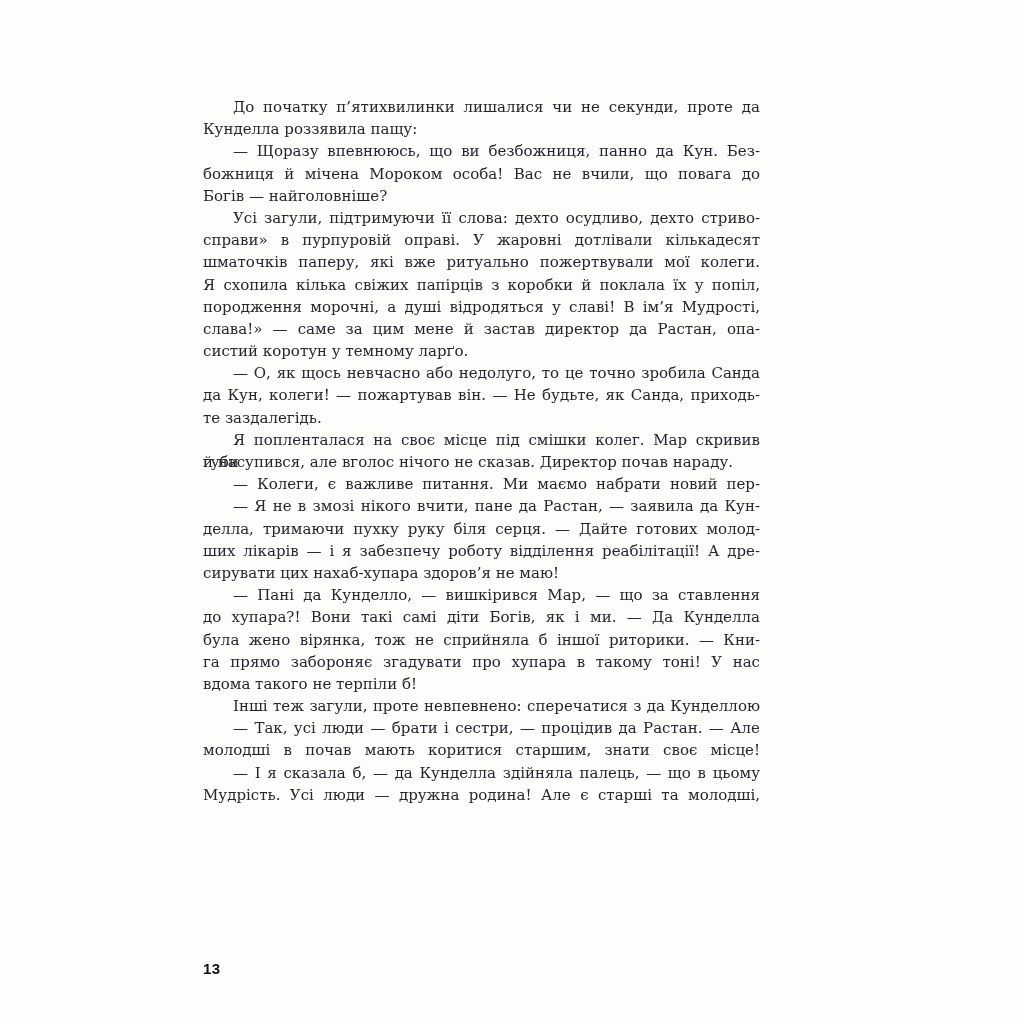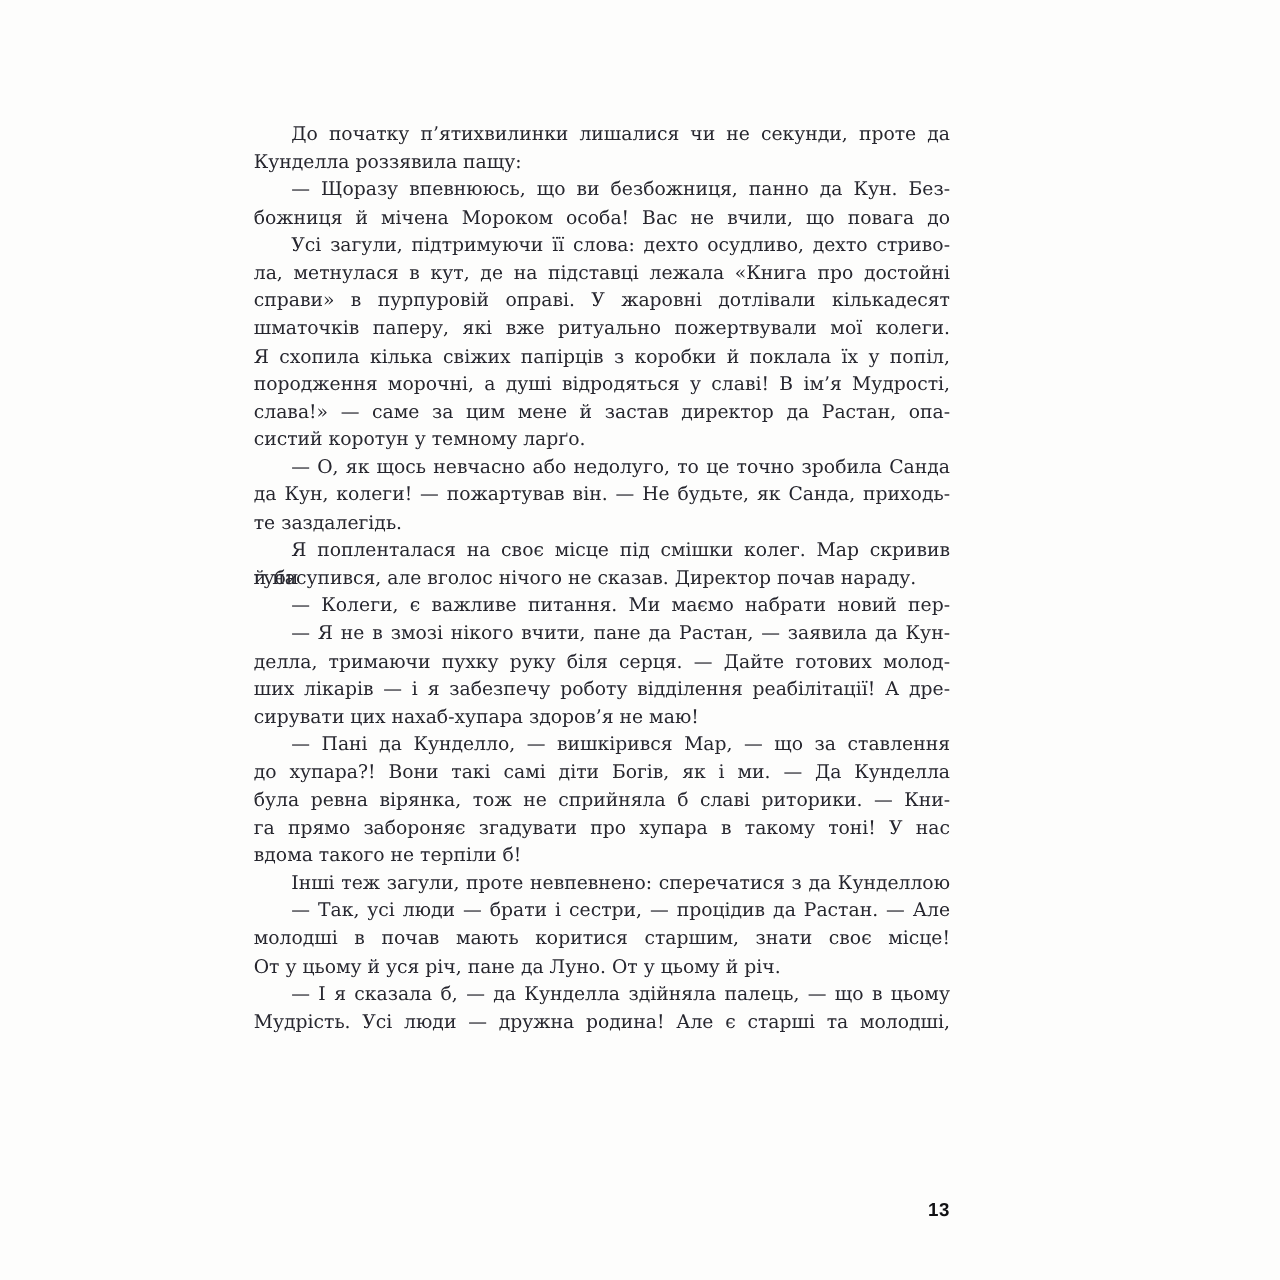--- a/index.html
+++ b/index.html
@@ -30,61 +30,60 @@
     text-indent: 30px;
   }
   .line.last {
     text-align-last: left;
   }
   .page-number {
     position: absolute;
     left: 203px;
     top: 960px;
     width: 557px;
-    text-align: right;
+    text-align: left;
     color: #111114;
     font-family: "Liberation Sans", "DejaVu Sans", sans-serif;
     font-weight: bold;
     font-size: 15px;
     letter-spacing: 0.5px;
   }
 </style>
 </head>
 <body>
 
 <div class="sheet">
   <div class="text-block" id="text-block">
       <div class="line first">До початку п’ятихвилинки лишалися чи не секунди, проте да</div>
       <div class="line last">Кунделла роззявила пащу:</div>
       <div class="line first">— Щоразу впевнююсь, що ви безбожниця, панно да Кун. Без-</div>
       <div class="line">божниця й мічена Мороком особа! Вас не вчили, що повага до</div>
+      <div class="line last">Богів — найголовніше?</div>
       <div class="line first">Усі загули, підтримуючи її слова: дехто осудливо, дехто стриво-</div>
-      <div class="line">ла, метнулася в кут, де на підставці лежала «Книга про достойні</div>
       <div class="line">справи» в пурпуровій оправі. У жаровні дотлівали кількадесят</div>
       <div class="line">шматочків паперу, які вже ритуально пожертвували мої колеги.</div>
       <div class="line">Я схопила кілька свіжих папірців з коробки й поклала їх у попіл,</div>
       <div class="line">породження морочні, а душі відродяться у славі! В ім’я Мудрості,</div>
       <div class="line">слава!» — саме за цим мене й застав директор да Растан, опа-</div>
       <div class="line last">систий коротун у темному ларґо.</div>
       <div class="line first">— О, як щось невчасно або недолуго, то це точно зробила Санда</div>
       <div class="line">да Кун, колеги! — пожартував він. — Не будьте, як Санда, приходь-</div>
       <div class="line last">те заздалегідь.</div>
       <div class="line first">Я попленталася на своє місце під смішки колег. Мар скривив губи</div>
       <div class="line last">й насупився, але вголос нічого не сказав. Директор почав нараду.</div>
       <div class="line first">— Колеги, є важливе питання. Ми маємо набрати новий пер-</div>
       <div class="line first">— Я не в змозі нікого вчити, пане да Растан, — заявила да Кун-</div>
       <div class="line">делла, тримаючи пухку руку біля серця. — Дайте готових молод-</div>
       <div class="line">ших лікарів — і я забезпечу роботу відділення реабілітації! А дре-</div>
       <div class="line last">сирувати цих нахаб-хупара здоров’я не маю!</div>
       <div class="line first">— Пані да Кунделло, — вишкірився Мар, — що за ставлення</div>
       <div class="line">до хупара?! Вони такі самі діти Богів, як і ми. — Да Кунделла</div>
-      <div class="line">була ревна вірянка, тож не сприйняла б славі риторики. — Кни-</div>
+      <div class="line">була жено вірянка, тож не сприйняла б іншої риторики. — Кни-</div>
       <div class="line">га прямо забороняє згадувати про хупара в такому тоні! У нас</div>
       <div class="line last">вдома такого не терпіли б!</div>
       <div class="line first">Інші теж загули, проте невпевнено: сперечатися з да Кунделлою</div>
       <div class="line first">— Так, усі люди — брати і сестри, — процідив да Растан. — Але</div>
       <div class="line">молодші в почав мають коритися старшим, знати своє місце!</div>
-      <div class="line last">От у цьому й уся річ, пане да Луно. От у цьому й річ.</div>
       <div class="line first">— І я сказала б, — да Кунделла здійняла палець, — що в цьому</div>
       <div class="line">Мудрість. Усі люди — дружна родина! Але є старші та молодші,</div>
     </div>
   <div class="page-number">13</div>
 </div>
 
 </body></html>

